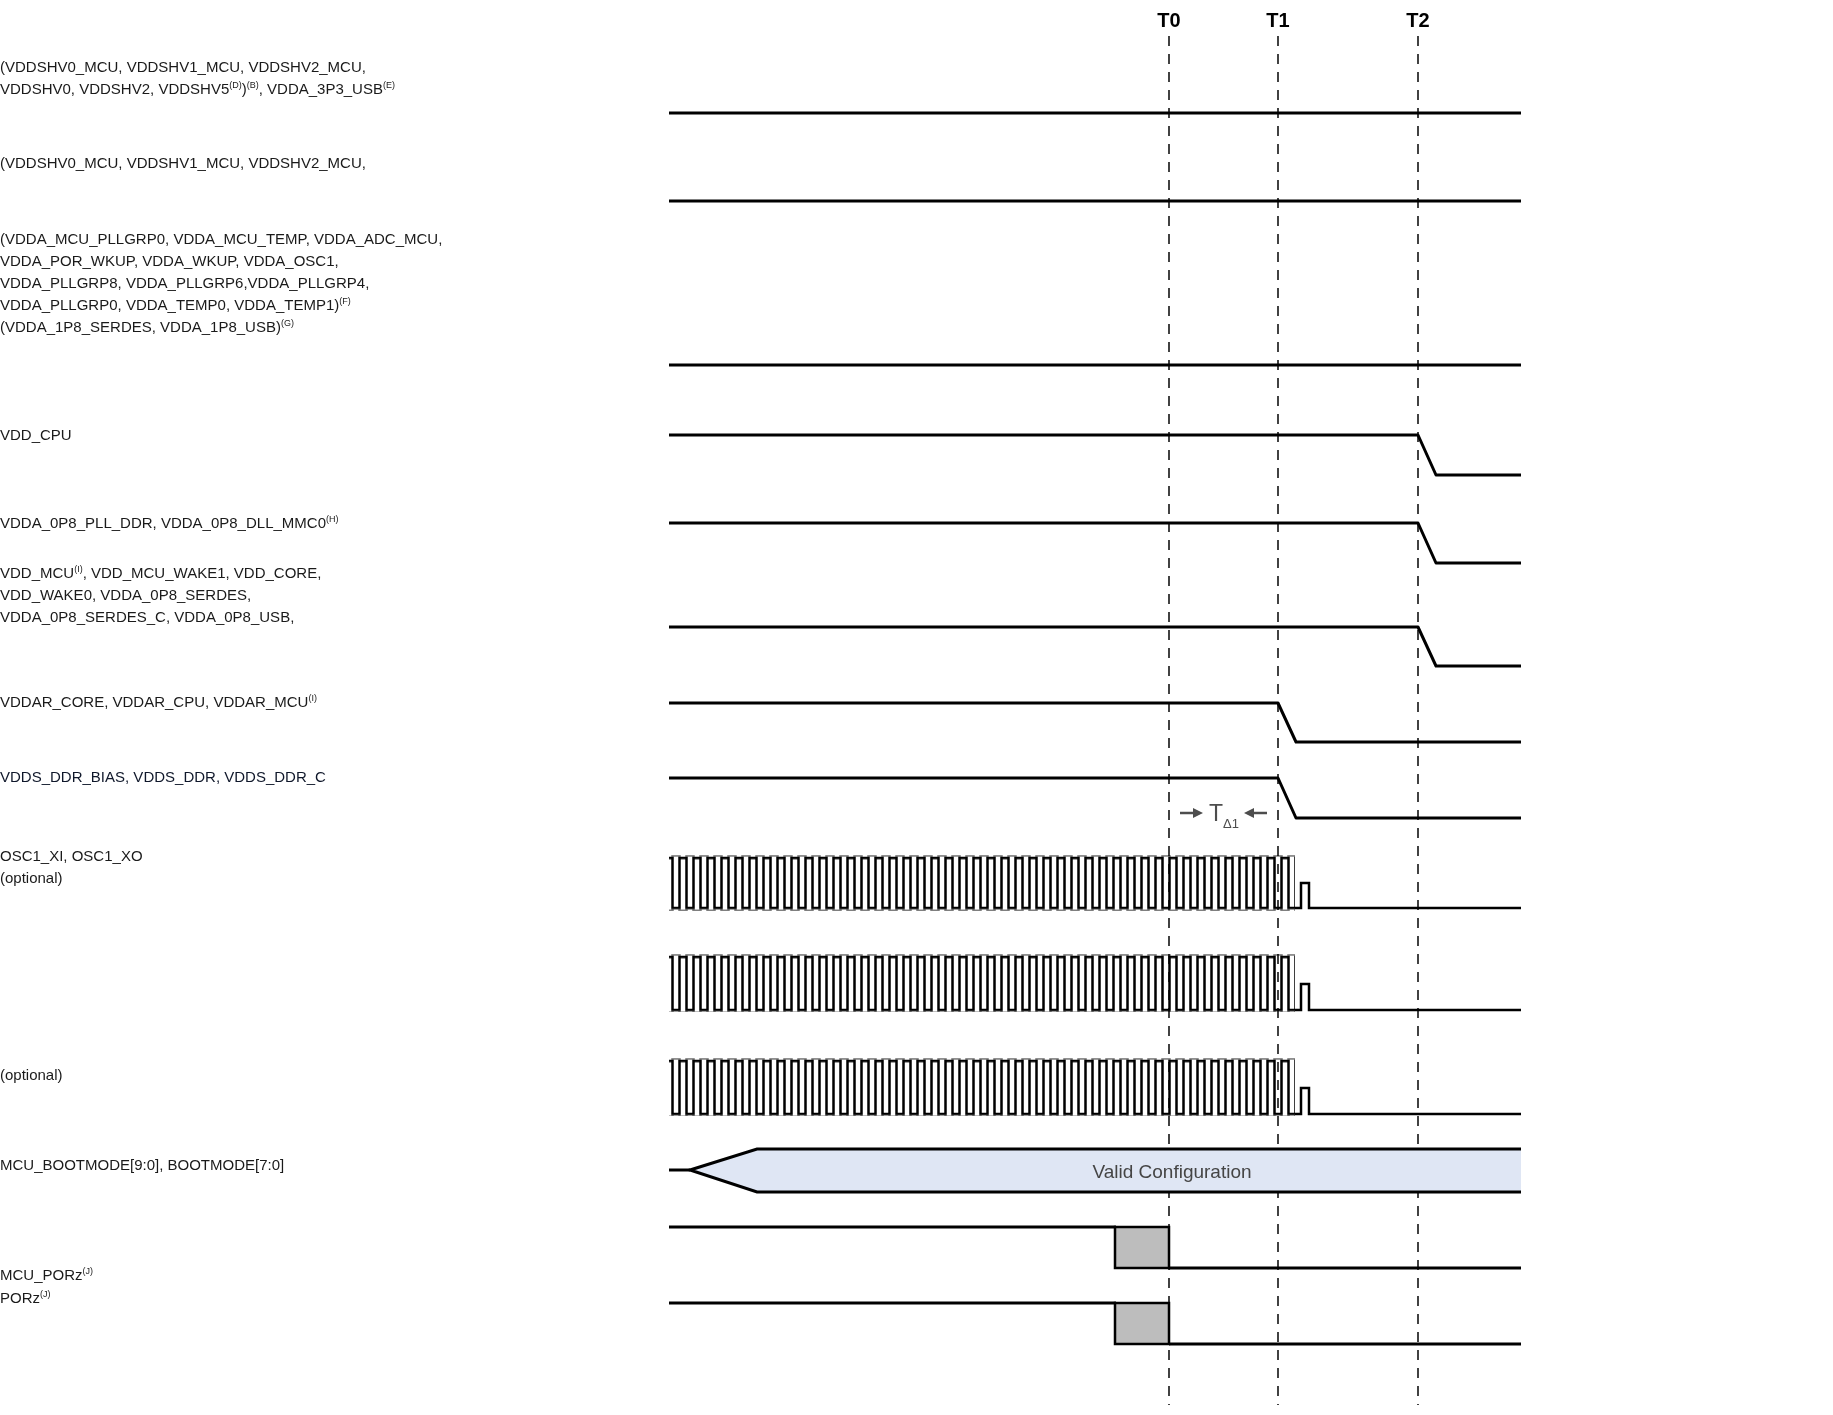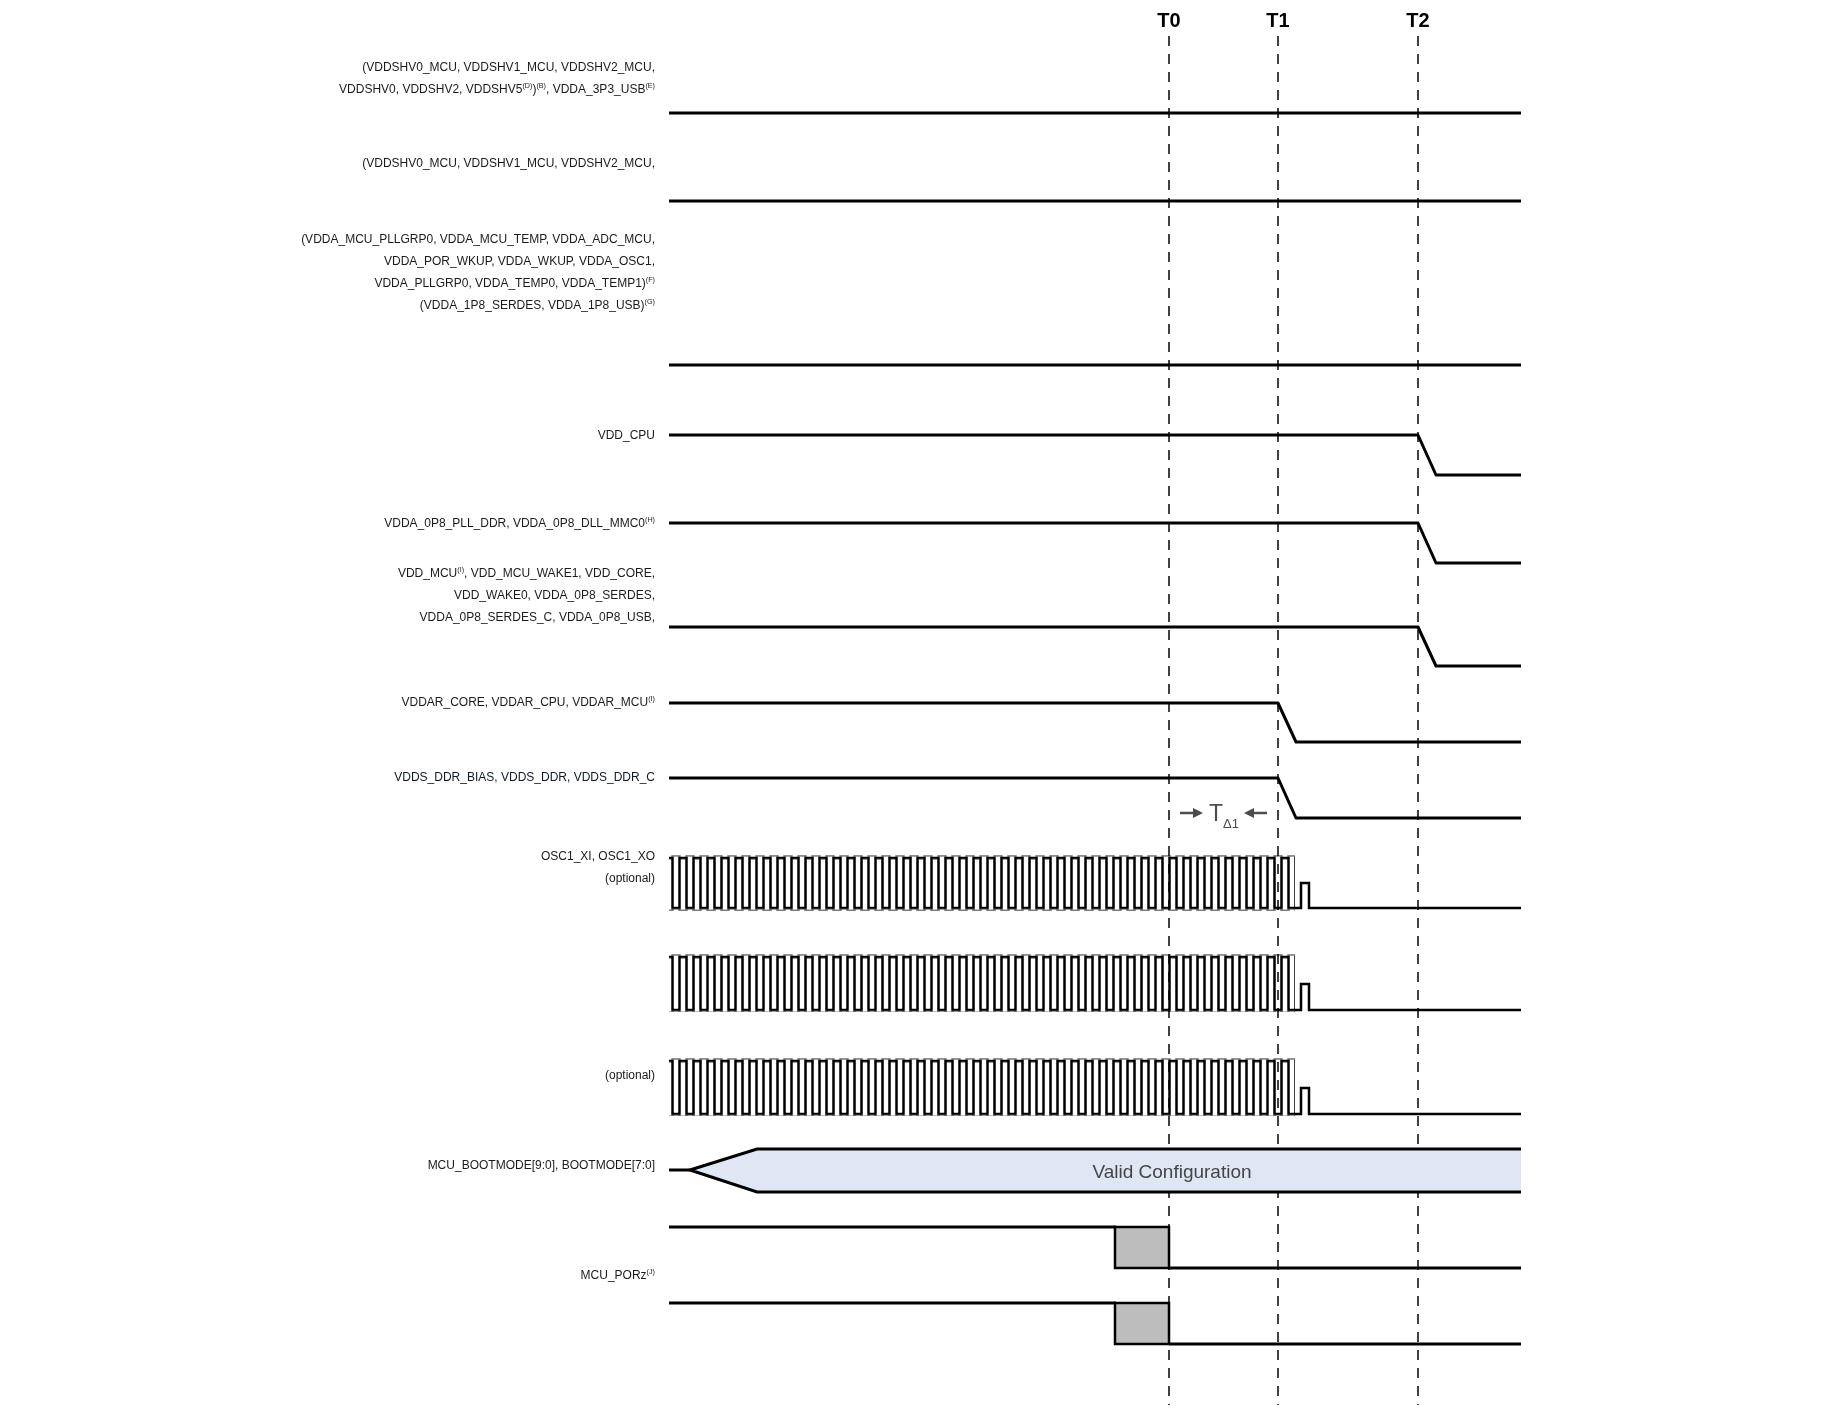--- a/index.html
+++ b/index.html
@@ -5,21 +5,21 @@
 <style>
   html,body { margin:0; padding:0; background:#ffffff; }
   #stage {
     position:relative; width:1521px; height:1415px;
     background:#ffffff; overflow:hidden;
     font-family:"Liberation Sans", sans-serif;
   }
   #wave-svg { position:absolute; top:0; left:0; }
   .sig-label {
     position:absolute; left:0; width:655px;
-    text-align:right; font-size:12px; line-height:22px;
+    font-size:15px; line-height:22px;
     color:#1a1a1a; white-space:nowrap;
   }
   .sig-label.muted { color:#0f172a; }
   .sig-label sup { font-size:60%; line-height:0; }
 </style>
 </head>
 <body>
 
 <div id="stage">
 
@@ -104,20 +104,21 @@
   <div class="sig-label" style="top:56px">
     <div>(VDDSHV0_MCU, VDDSHV1_MCU, VDDSHV2_MCU,</div>
     <div>VDDSHV0, VDDSHV2, VDDSHV5<sup>(D)</sup>)<sup>(B)</sup>, VDDA_3P3_USB<sup>(E)</sup></div>
   </div>
   <div class="sig-label" style="top:152px">
     <div>(VDDSHV0_MCU, VDDSHV1_MCU, VDDSHV2_MCU,</div>
   </div>
   <div class="sig-label" style="top:228px">
     <div>(VDDA_MCU_PLLGRP0, VDDA_MCU_TEMP, VDDA_ADC_MCU,</div>
     <div>VDDA_POR_WKUP, VDDA_WKUP, VDDA_OSC1,</div>
+    <div>VDDA_PLLGRP8, VDDA_PLLGRP6,VDDA_PLLGRP4,</div>
     <div>VDDA_PLLGRP0, VDDA_TEMP0, VDDA_TEMP1)<sup>(F)</sup></div>
     <div>(VDDA_1P8_SERDES, VDDA_1P8_USB)<sup>(G)</sup></div>
   </div>
   <div class="sig-label" style="top:424px">
     <div>VDD_CPU</div>
   </div>
   <div class="sig-label" style="top:512px">
     <div>VDDA_0P8_PLL_DDR, VDDA_0P8_DLL_MMC0<sup>(H)</sup></div>
   </div>
   <div class="sig-label" style="top:562px">
@@ -137,14 +138,17 @@
   </div>
   <div class="sig-label" style="top:1064px">
     <div>(optional)</div>
   </div>
   <div class="sig-label" style="top:1154px">
     <div>MCU_BOOTMODE[9:0], BOOTMODE[7:0]</div>
   </div>
   <div class="sig-label" style="top:1264px">
     <div>MCU_PORz<sup>(J)</sup></div>
   </div>
+  <div class="sig-label" style="top:1287px">
+    <div>PORz<sup>(J)</sup></div>
+  </div>
 
 </div>
 
 </body></html>

